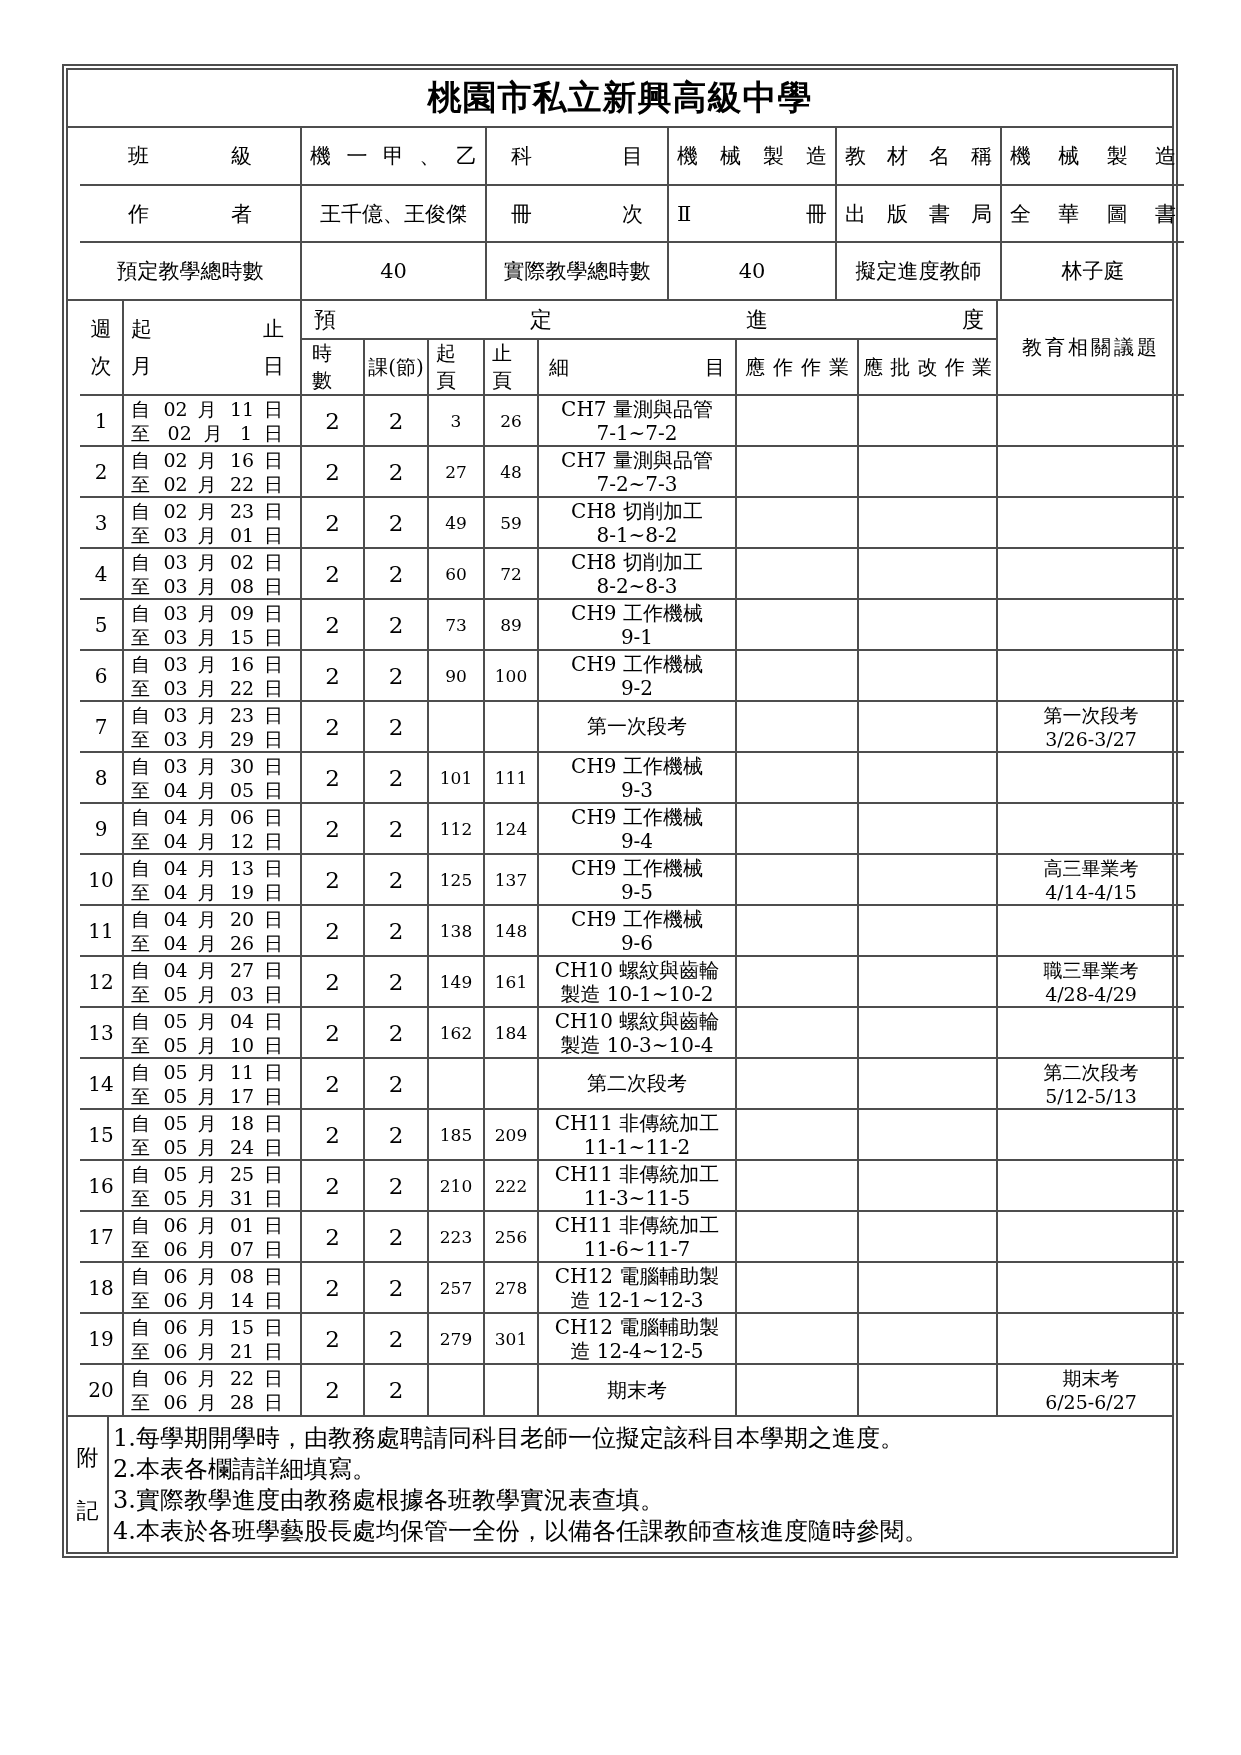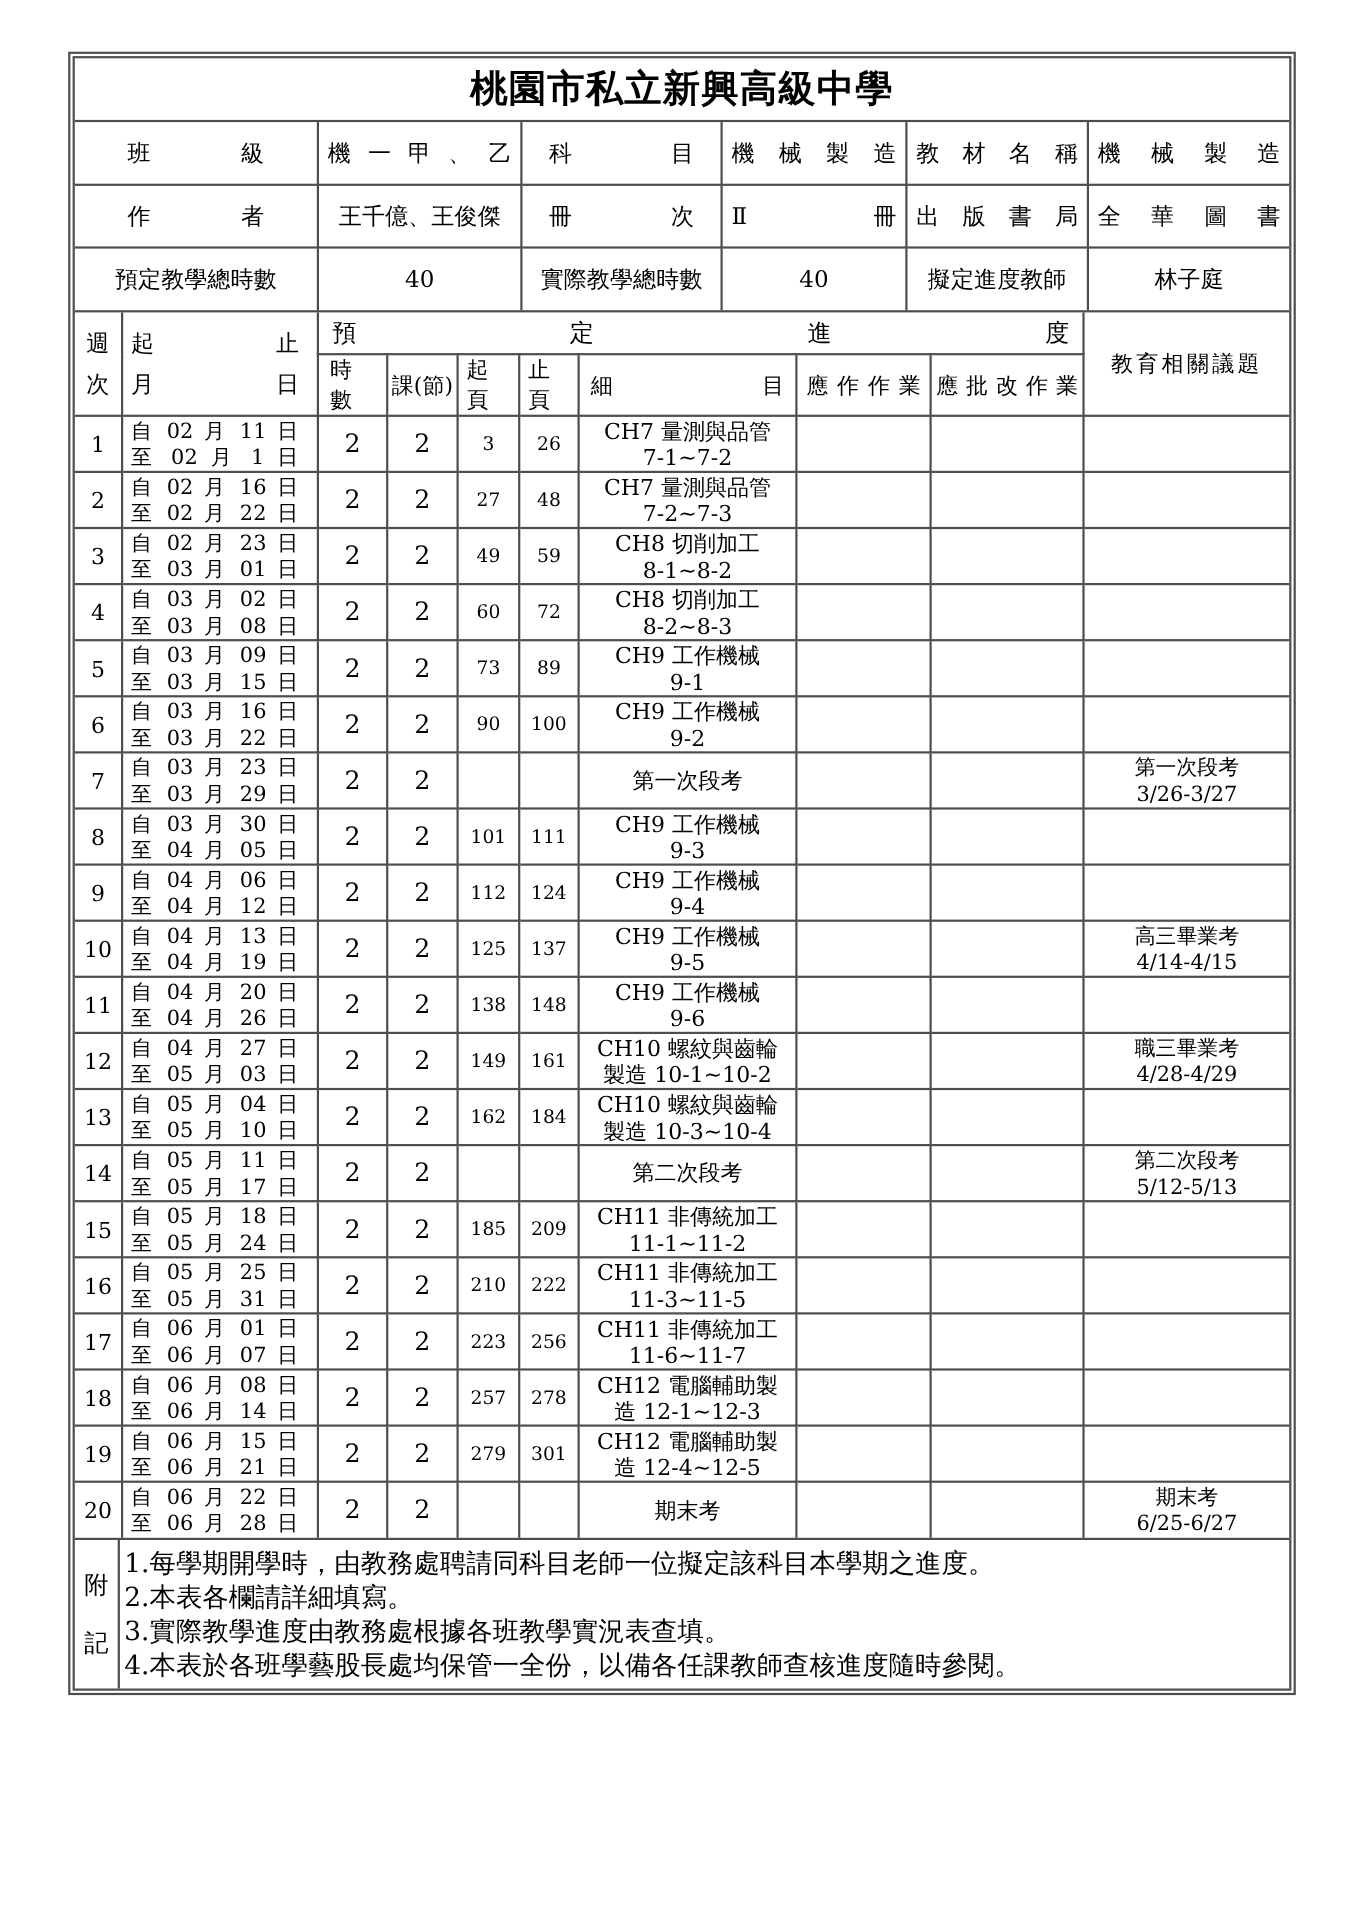--- a/index.html
+++ b/index.html
@@ -2,33 +2,33 @@
 <html><head>
 <meta charset="utf-8">
 <style>
   html,body{margin:0;padding:0;background:#ffffff;}
   body{
     width:1241px;height:1755px;position:relative;
     font-family:"DejaVu Serif","Liberation Serif",serif;
     color:#000;
   }
   .sheet{
-    position:absolute;left:62px;top:47px;width:1104px;
+    position:absolute;left:62px;top:64px;width:1104px;
     border:6px double #4d4d4d;background:#fff;
   }
   
   .title-row{
     height:56px;border-bottom:2px solid #4d4d4d;
     display:flex;align-items:center;justify-content:center;gap:14px;
     white-space:nowrap;
   }
   .title-row .school{font-size:34px;font-weight:700;letter-spacing:1px;}
   .title-row .subtitle{font-size:30px;font-weight:400;}
   
-  table{border-collapse:collapse;border:hidden;table-layout:fixed;width:1104px;}
+  table{border-collapse:collapse;border:hidden;table-layout:fixed;width:1104px;margin-left:12px;}
   td,th{border:2px solid #4d4d4d;font-weight:400;vertical-align:middle;
         text-align:center;box-sizing:border-box;overflow:hidden;padding:0;}
   .sep{height:0;border-top:2px solid #4d4d4d;}
   
   .jc{text-align:justify;text-align-last:justify;display:block;}
   .pad-lg{padding:0 48px;} .pad-md{padding:0 24px;} .pad-sm{padding:0 8px;}
   
   .info td{height:57px;font-size:21px;}
   
   .main th{font-size:20px;}

